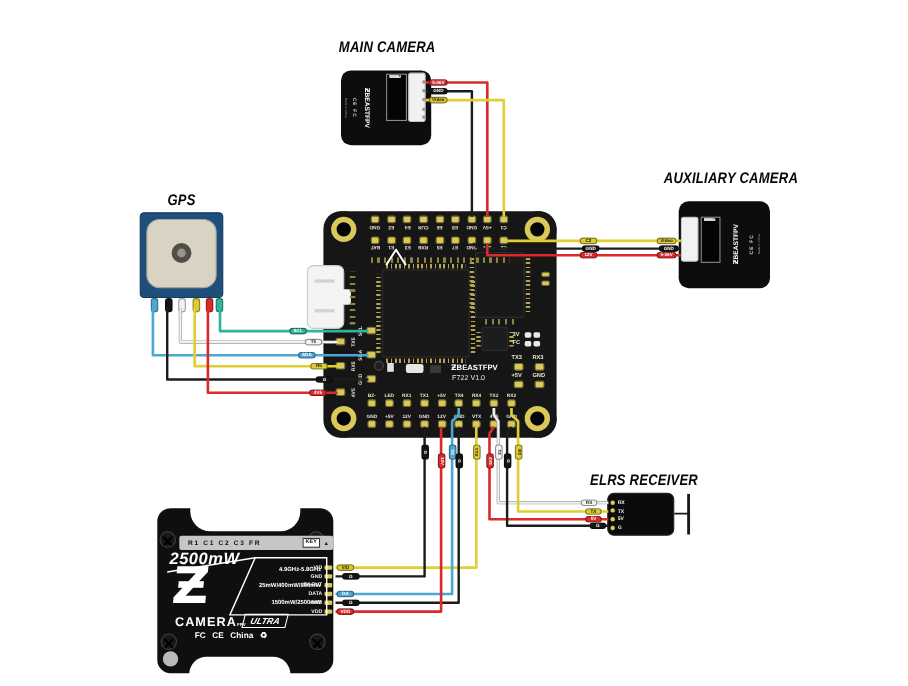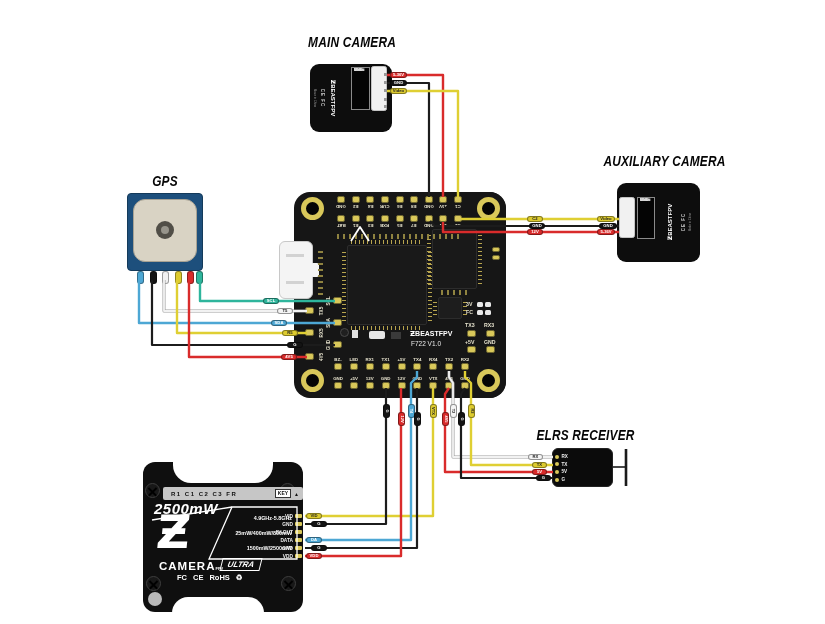--- a/index.html
+++ b/index.html
@@ -422,21 +422,21 @@
   <div class="abs" style="left:159px;top:556px;color:#fff">
     <span style="font-size:11.5px;font-weight:bold;letter-spacing:1px">CAMERA</span><span style="font-size:4px;font-weight:bold">FPV</span>
   </div>
   <div class="abs" style="left:221px;top:558px;width:40px;height:13px;border:1.5px solid #fff;transform:skewX(-14deg);display:flex;align-items:center;justify-content:center">
     <span style="font:italic 900 8px 'Liberation Sans',sans-serif;color:#fff">ULTRA</span>
   </div>
   <div class="abs" style="left:177px;top:573px;display:flex;gap:6px;color:#fff;font-size:7.5px;font-weight:bold">
 
   <span>FC</span>
       <span>CE</span>
-      <span>RoHS</span>
+      <span>China</span>
       <span>♻</span>
     </div>
   <div class="abs" style="left:250px;top:512px;width:52px">
 
   <div class="vtx-row">
         <span class="vl">VID</span>
         <span class="vp"></span>
       </div>
       <div class="vtx-row">
         <span class="vl">GND</span>

